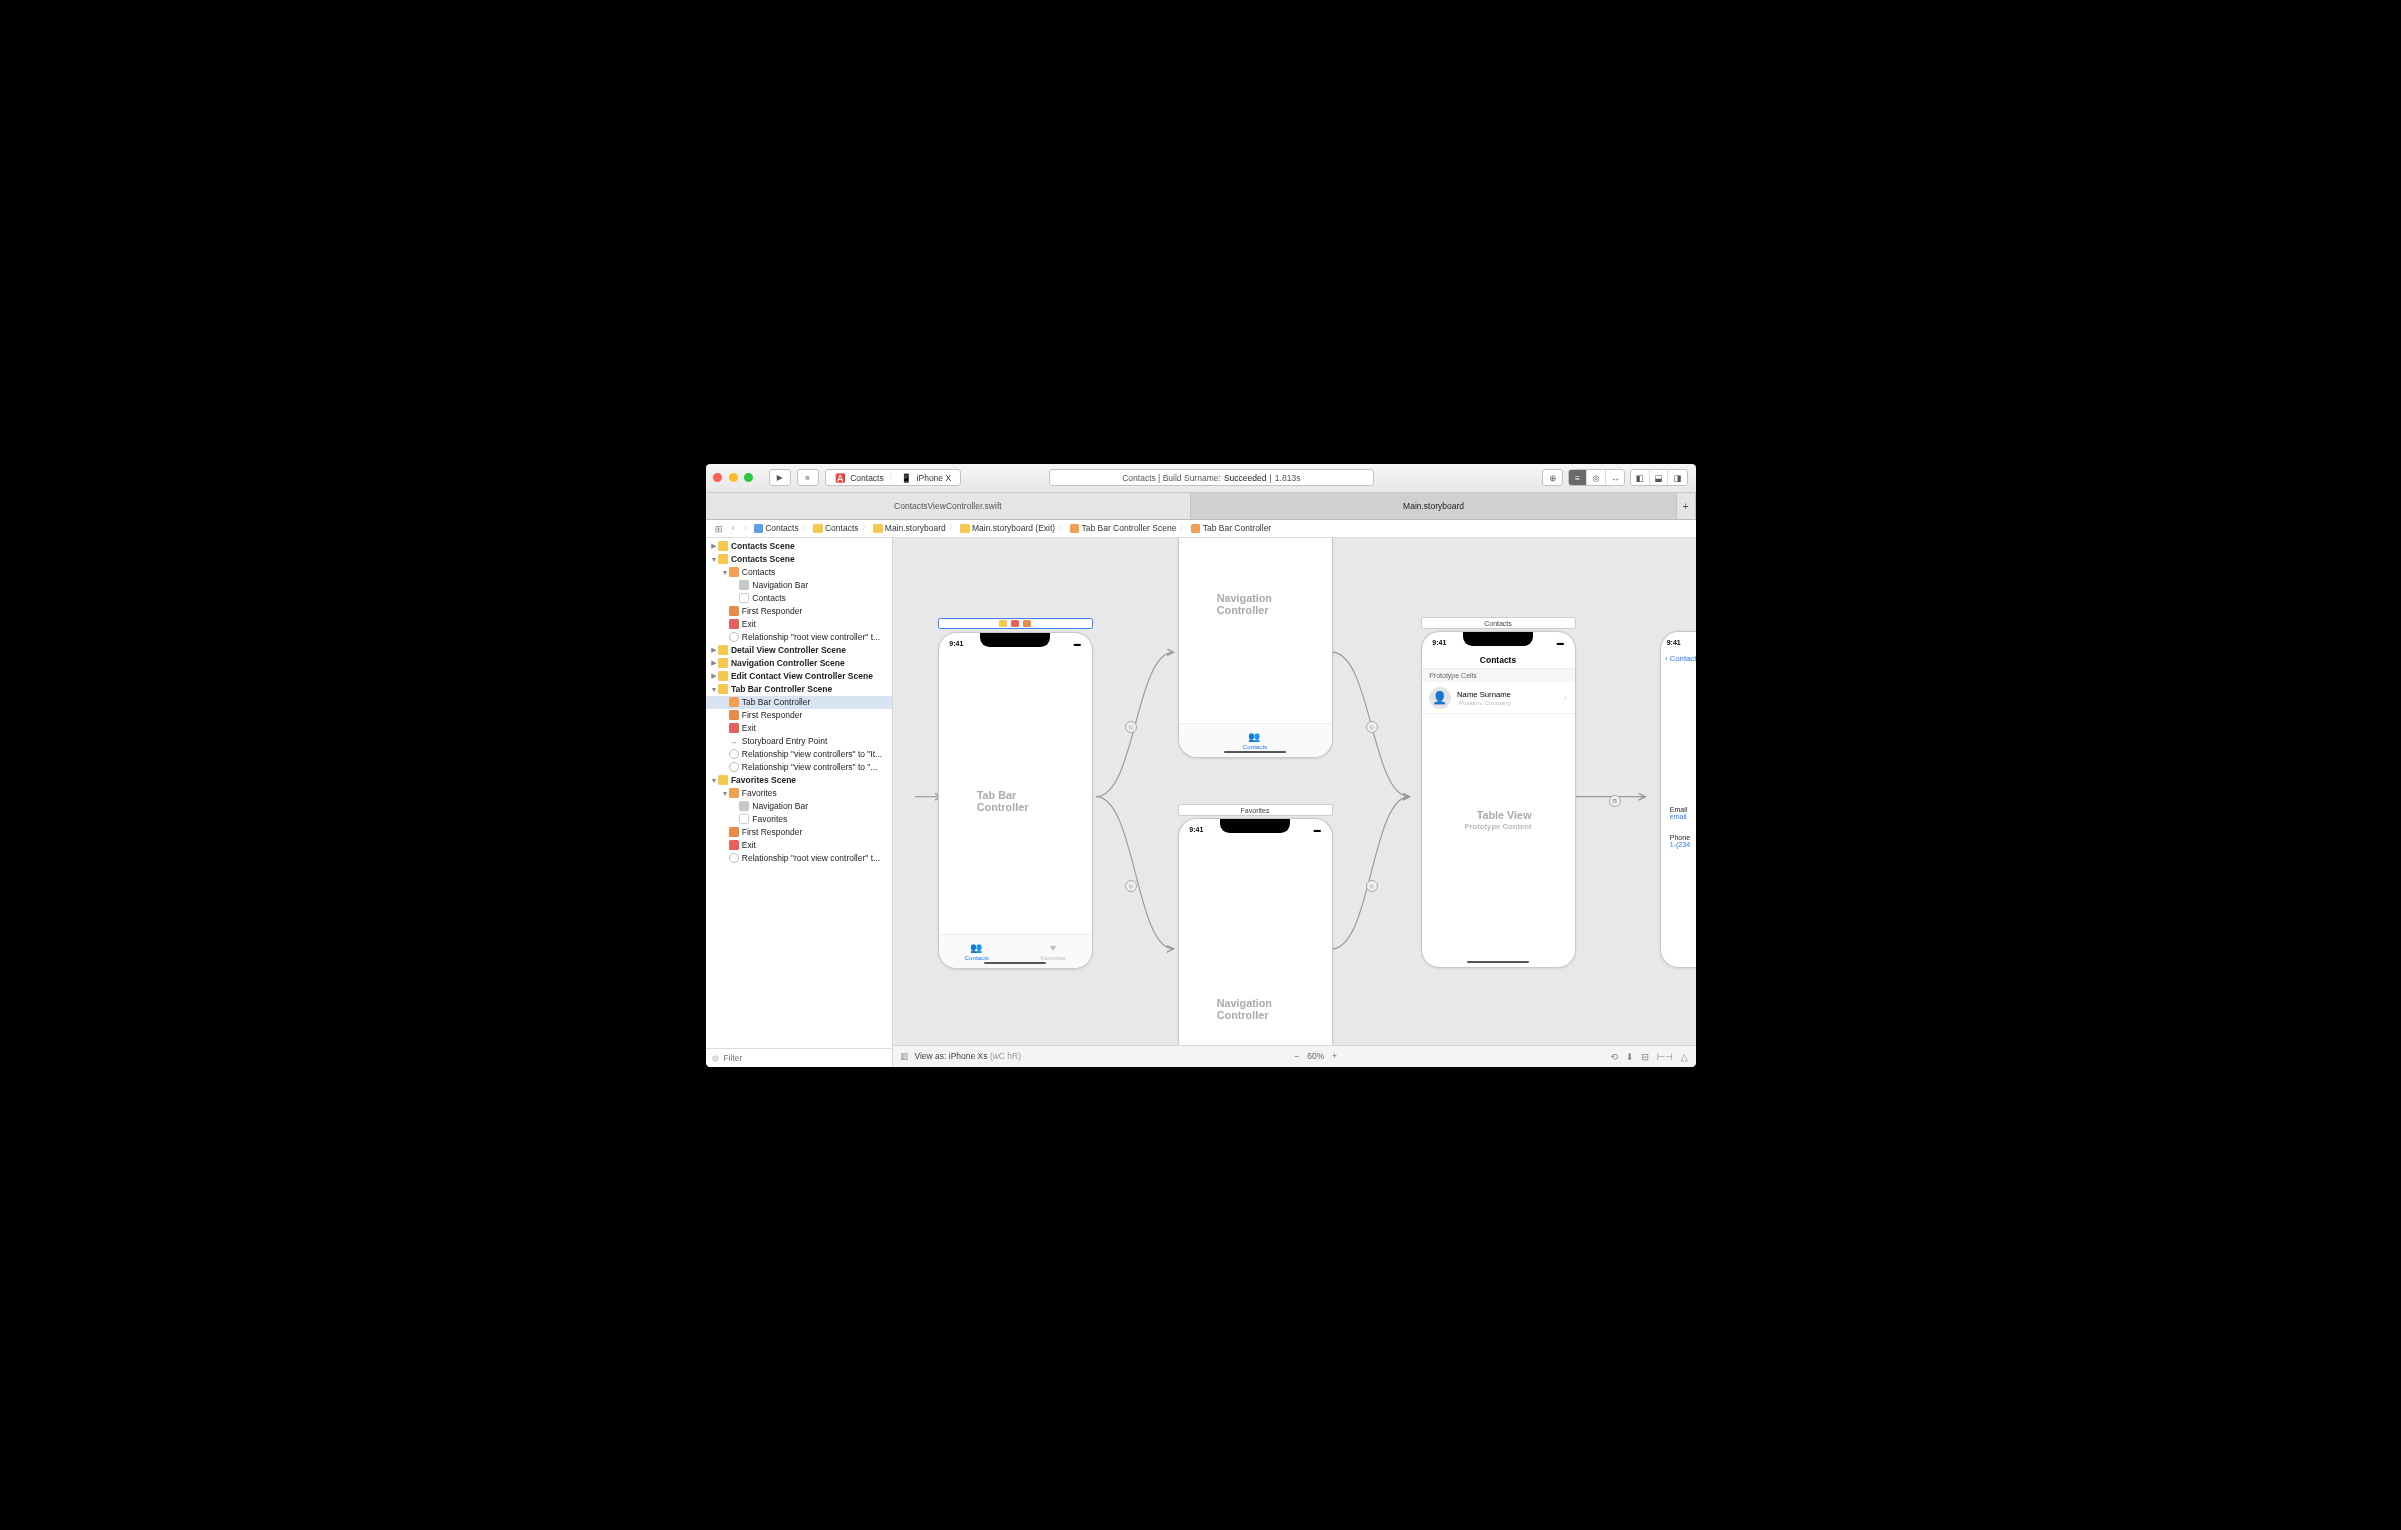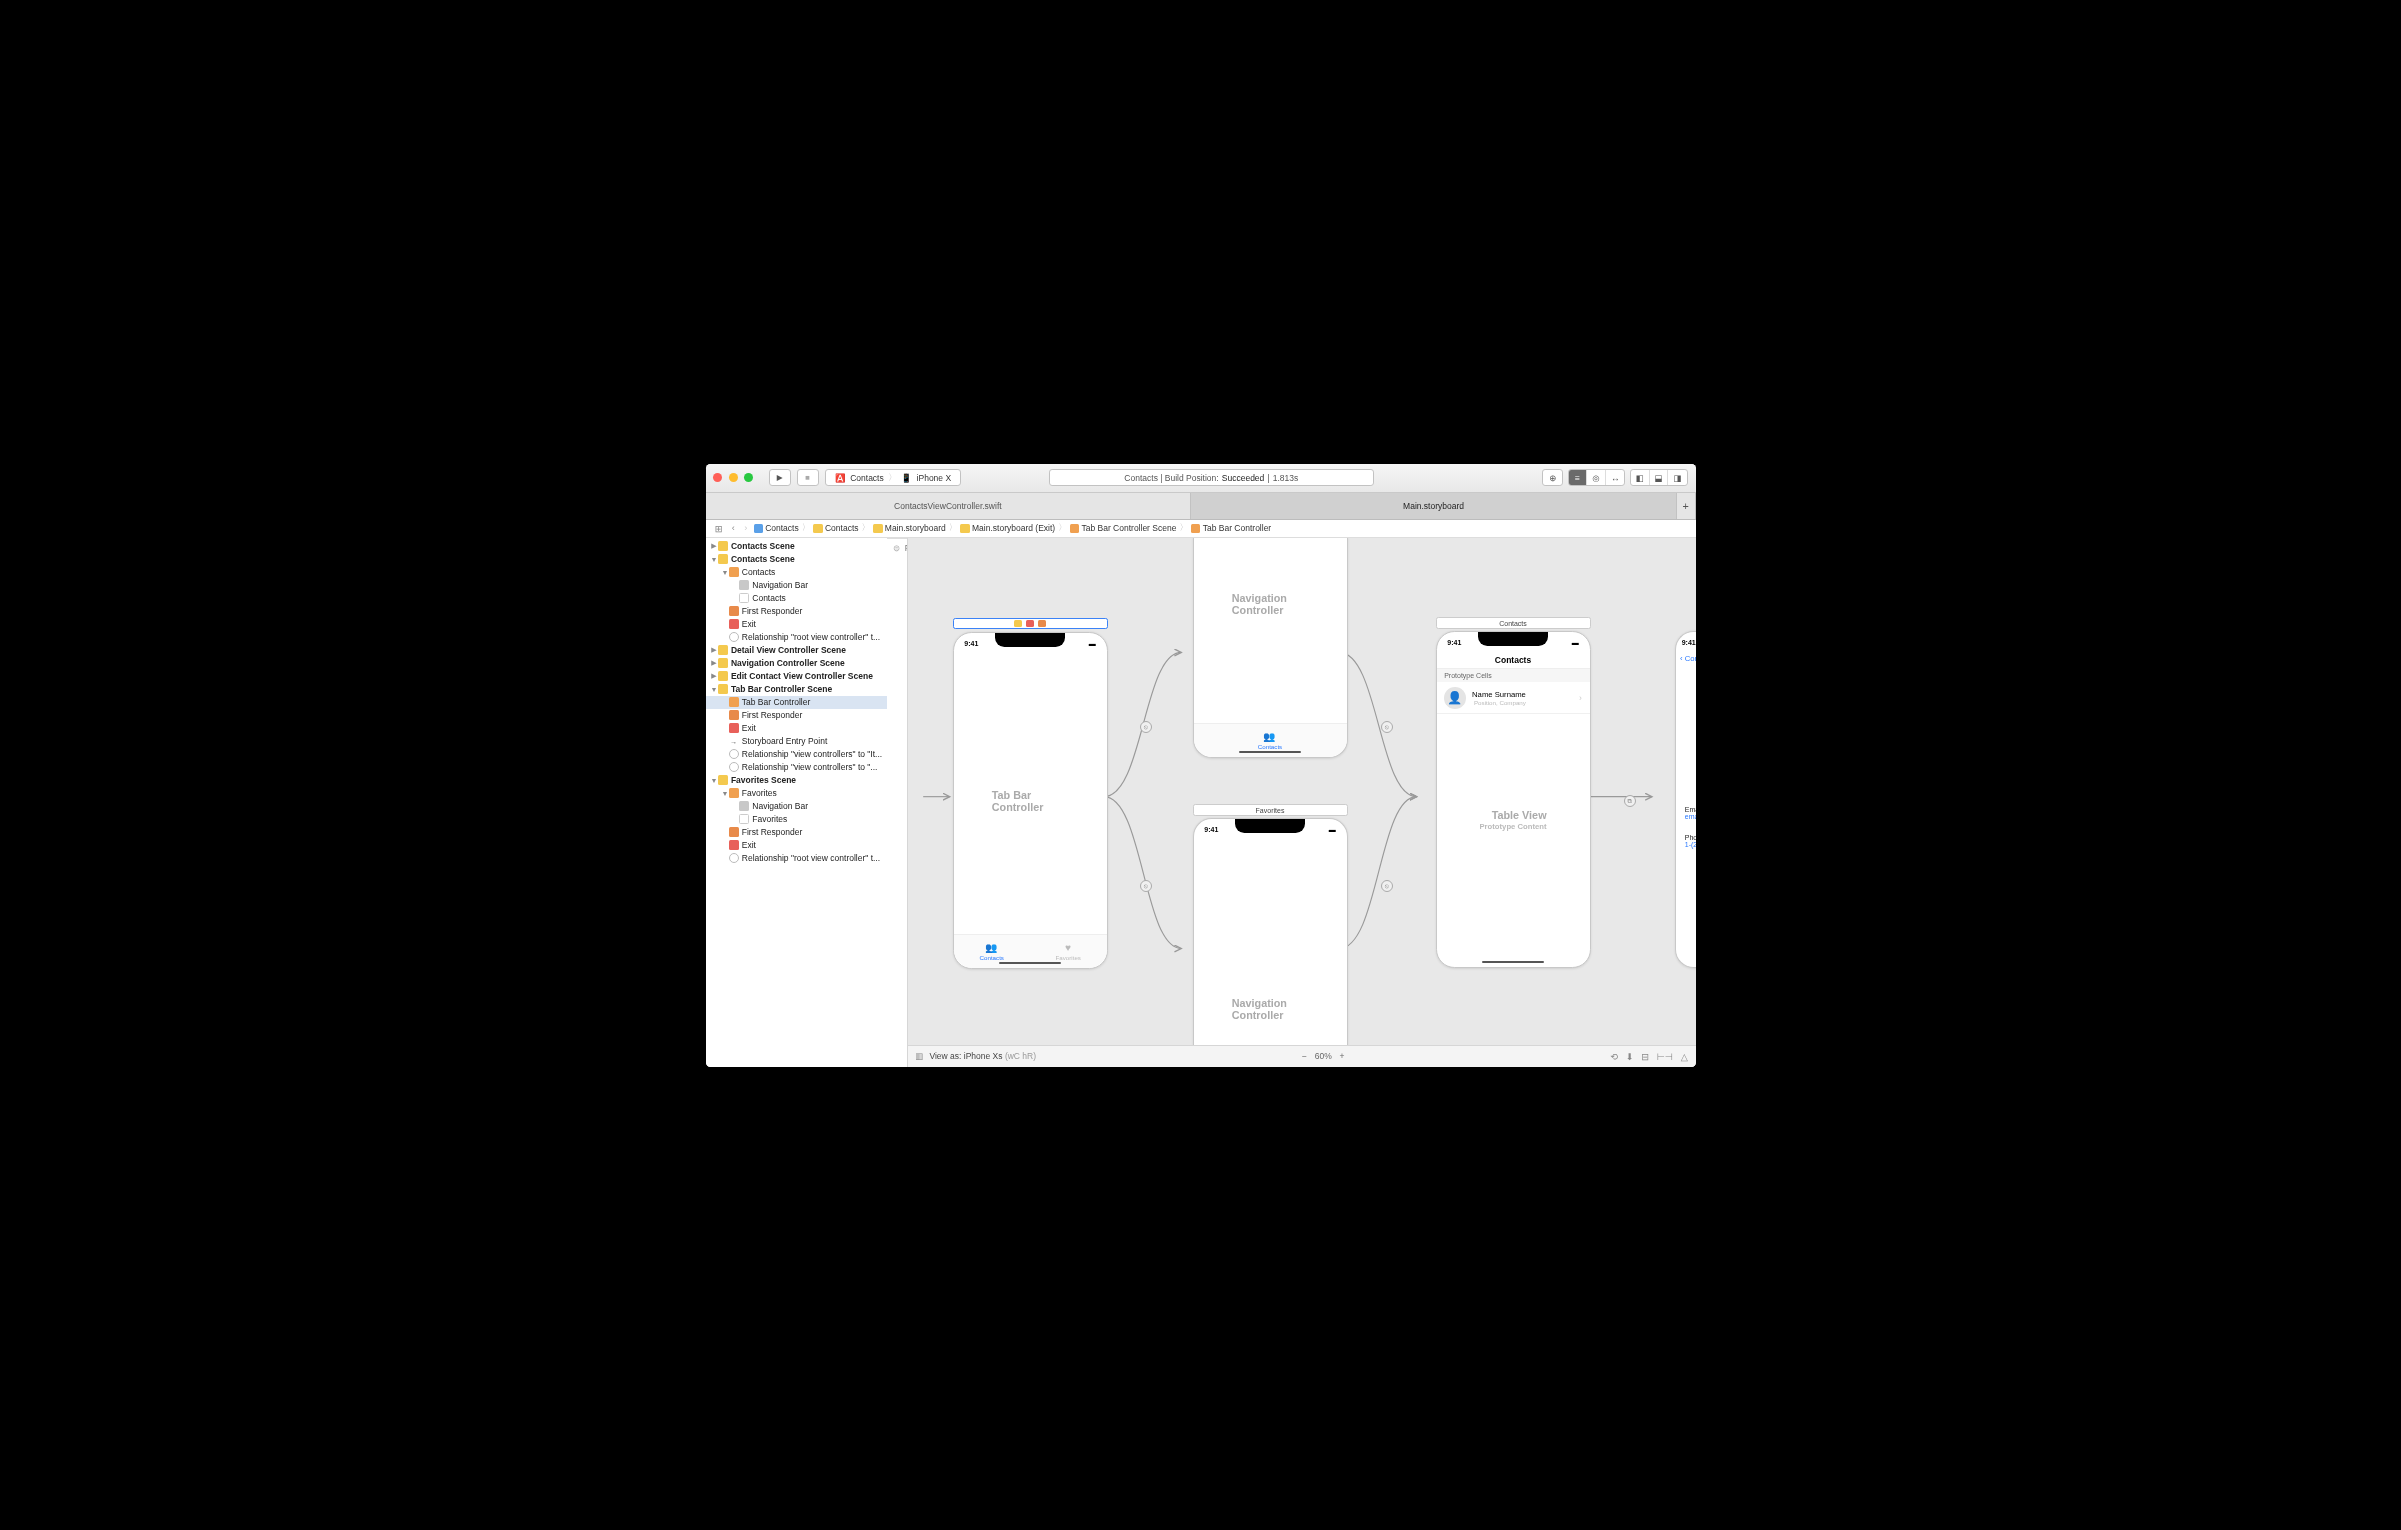--- a/index.html
+++ b/index.html
@@ -33,21 +33,21 @@
 
 .crumbbar { height:18.6px; background:#fff; border-bottom:0.8px solid #ddd; display:flex; align-items:center; padding:0 6.2px; font-size:8.5px; color:#333; gap:3.1px;}
 .crumbbar .nav{color:#888; padding:0 3.1px; font-size:9.3px;}
 .crumbbar .item{display:flex;align-items:center;gap:2.3px;}
 .crumbbar .chev{color:#bbb;}
 .icn { width:9.3px; height:9.3px; border-radius:1.5px; display:inline-block;}
 .icn.blue{background:#5aa0e8;} .icn.yellow{background:#f4c94e;} .icn.orange{background:#f0a050;}
 
 
 .main { flex:1; display:flex; overflow:hidden;}
-.sidebar { width: 202px; background:#fff; border-right:0.8px solid #d6d6d6; display:flex; flex-direction:row; overflow:auto;}
+.sidebar { width: 187px; background:#fff; border-right:0.8px solid #d6d6d6; display:flex; flex-direction:column; overflow:auto;}
 .canvas-wrap { flex:1; position:relative; display:flex; flex-direction:column;}
 .canvas { flex:1; background:#e8e8e8; position:relative; overflow:hidden;}
 
 
 .tree { font-size:8.5px; color:#222; padding: 1.5px 0;}
 .row { display:flex; align-items:center; height:13px; padding-right:4.6px; white-space:nowrap; overflow:hidden; text-overflow:ellipsis;}
 .row.selected{background:#d9e4f2;}
 .row .disc{width:7.7px; text-align:center; color:#888; font-size:7px;}
 .bold{font-weight:600;}
 .mini-icn{width:10px;height:10px;border-radius:1.5px;margin-right:3.1px;display:inline-flex;align-items:center;justify-content:center;font-size:7px;color:#fff;flex-shrink:0;}
@@ -105,21 +105,21 @@
     <div class="tb-btn play"></div>
     <div class="tb-btn stop"></div>
     <div class="scheme">
       <span>🅰️</span>
       <span>Contacts</span>
       <span class="sep">〉</span>
       <span>📱</span>
       <span>iPhone X</span>
     </div>
     <div class="activity">
-      <span>Contacts | Build Position:</span>
+      <span>Contacts | Build Surname:</span>
       <span class="succ">Succeeded</span>
       <span>|</span>
       <span>1.813s</span>
     </div>
     <div class="tb-right">
       <div class="tb-group">
         <div class="seg">⊕</div>
       </div>
       <div class="tb-group">
         <div class="seg active">≡</div>

